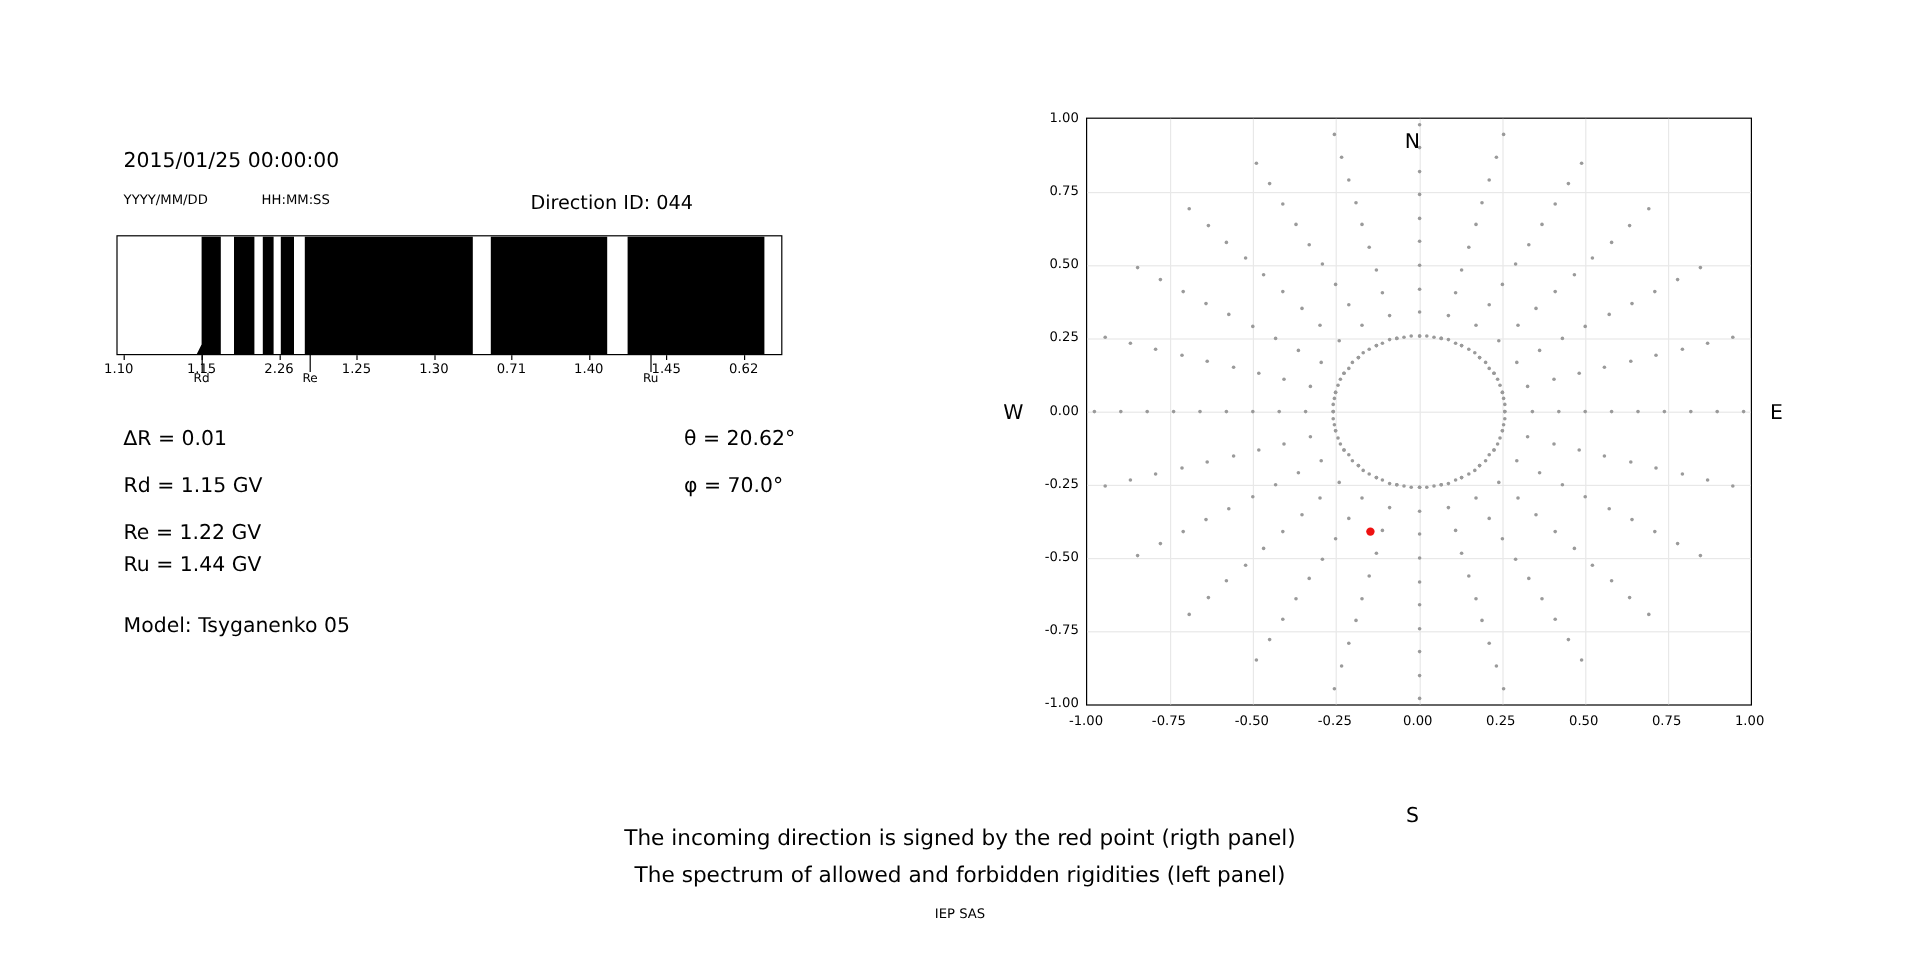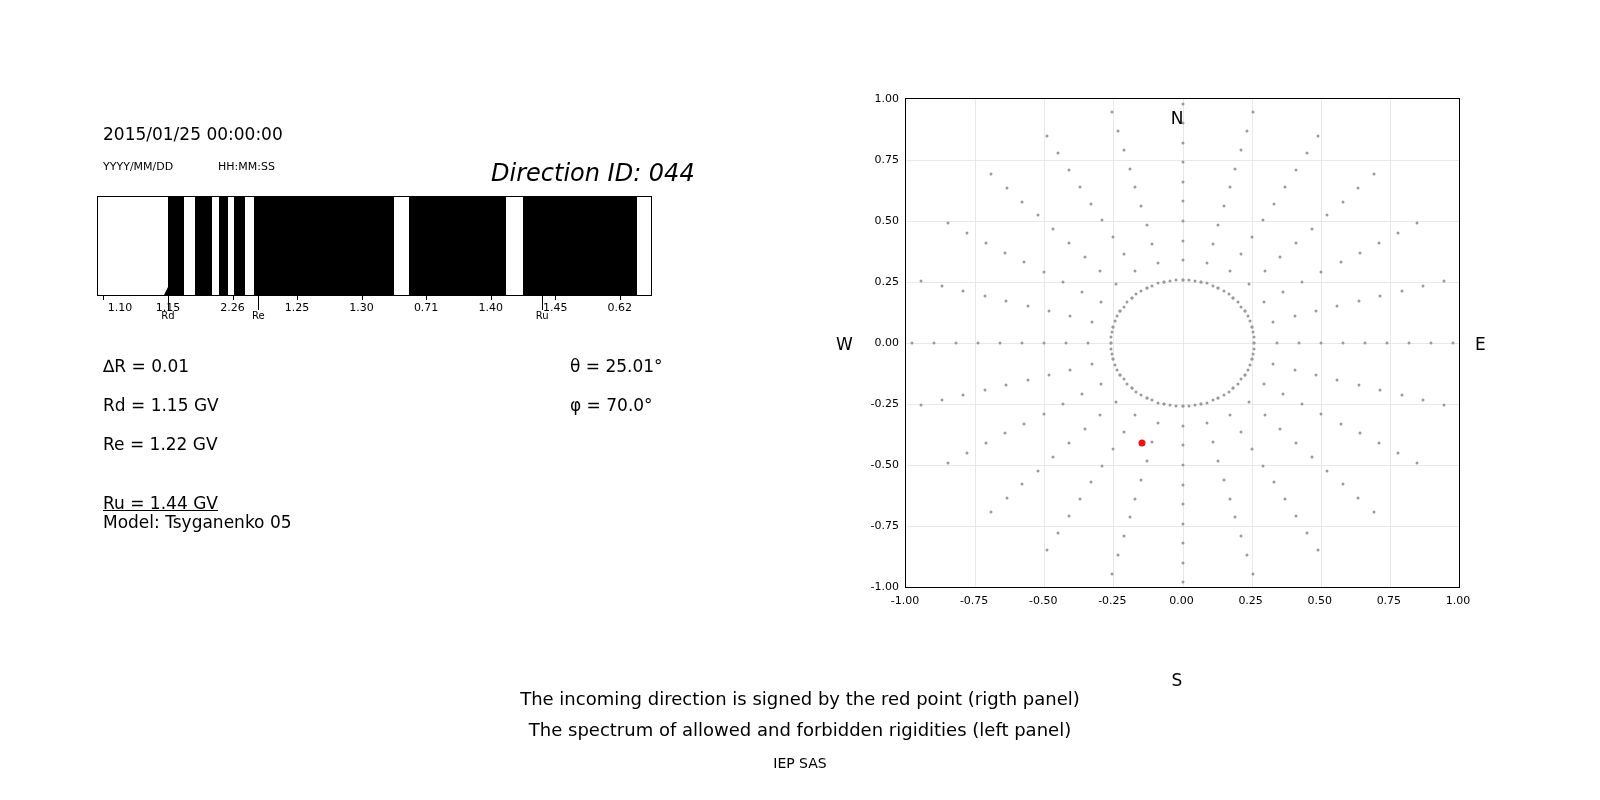--- a/index.html
+++ b/index.html
@@ -24,21 +24,21 @@
   }
   .info-line {
     position: absolute;
     font-size: 17px;
     white-space: nowrap;
   }
   #geo-position { left: 103px; top: 85px; }
   #datetime     { left: 103px; top: 124px; }
   #date-format  { left: 103px; top: 160px; font-size: 11px; }
   #time-format  { left: 218px; top: 160px; font-size: 11px; }
-  #direction-id { left: 491px; top: 159px; font-size: 24px; font-style: italic; }
+  #direction-id { left: 442px; top: 159px; font-size: 16px; }
 
   
   #spectrum-wrap {
     position: absolute;
     left: 97px; top: 196px;
     width: 555px; height: 100px;
   }
   #spectrum-axes {
     position: absolute;
     left: 0; top: 0;
@@ -98,21 +98,21 @@
 
   
   .param {
     position: absolute;
     font-size: 17px;
     white-space: nowrap;
   }
   #p-dr    { left: 103px; top: 356px; }
   #p-rd    { left: 103px; top: 395px; }
   #p-re    { left: 103px; top: 434px; }
-  #p-ru    { left: 103px; top: 493px; text-decoration: underline; }
+  #p-ru    { left: 103px; top: 461px; }
   #p-model { left: 103px; top: 512px; }
   #p-theta { left: 570px; top: 356px; }
   #p-phi   { left: 570px; top: 395px; }
 
   
   #right-panel {
     position: absolute;
     left: 830px; top: 50px;
     width: 720px; height: 600px;
   }
@@ -178,21 +178,21 @@
   }
   #caption-line1, #caption-line2 {
     font-size: 18px;
     line-height: 31px;
   }
   #footer {
     position: absolute;
     left: 0; top: 755px;
     width: 1600px;
     text-align: center;
-    font-size: 14px;
+    font-size: 11px;
   }
 </style>
 </head>
 <body>
 
 <div id="left-panel">
 
   <div class="info-line" id="datetime">2015/01/25 00:00:00</div>
   <div class="info-line" id="date-format">YYYY/MM/DD</div>
   <div class="info-line" id="time-format">HH:MM:SS</div>
@@ -203,21 +203,21 @@
         <div class="band" style="left: 69.6977px; width: 16.7791px;"></div>
         <div class="band" style="left: 96.8023px; width: 16.7791px;"></div>
         <div class="band" style="left: 121.326px; width: 9.03488px;"></div>
         <div class="band" style="left: 135.523px; width: 11.6163px;"></div>
         <div class="band" style="left: 156.174px; width: 139.395px;"></div>
         <div class="band" style="left: 311.058px; width: 96.8023px;"></div>
         <div class="band" style="left: 424.64px; width: 114.872px;"></div>
       </div>
     <div id="spectrum-ticks">
         <div class="tick" style="left: 6.45349px;"></div>
-        <div class="tick-label" style="left: 23px;">1.10</div>
+        <div class="tick-label" style="left: 2px;">1.10</div>
         <div class="tick" style="left: 70.9884px;"></div>
         <div class="tick-label" style="left: 70.9884px;">1.15</div>
         <div class="tick" style="left: 135.523px;"></div>
         <div class="tick-label" style="left: 135.523px;">2.26</div>
         <div class="tick" style="left: 200.058px;"></div>
         <div class="tick-label" style="left: 200.058px;">1.25</div>
         <div class="tick" style="left: 264.593px;"></div>
         <div class="tick-label" style="left: 264.593px;">1.30</div>
         <div class="tick" style="left: 329.128px;"></div>
         <div class="tick-label" style="left: 329.128px;">0.71</div>
@@ -234,21 +234,21 @@
       <div class="marker-label" style="left: 161.337px;">Re</div>
       <div class="marker" style="left: 445.291px;"></div>
       <div class="marker-label" style="left: 445.291px;">Ru</div>
     </div>
 
   <div class="param" id="p-dr">∆R = 0.01</div>
   <div class="param" id="p-rd">Rd = 1.15 GV</div>
   <div class="param" id="p-re">Re = 1.22 GV</div>
   <div class="param" id="p-ru">Ru = 1.44 GV</div>
   <div class="param" id="p-model">Model: Tsyganenko 05</div>
-  <div class="param" id="p-theta">θ = 25.01°</div>
+  <div class="param" id="p-theta">θ = 20.62°</div>
   <div class="param" id="p-phi">φ = 70.0°</div>
 </div>
 
 <div id="right-panel">
   <div id="polar-axes">
       <div class="grid-v" style="left: 69.125px;"></div>
       <div class="grid-v" style="left: 138.25px;"></div>
       <div class="grid-v" style="left: 207.375px;"></div>
       <div class="grid-v" style="left: 276.5px;"></div>
       <div class="grid-v" style="left: 345.625px;"></div>

